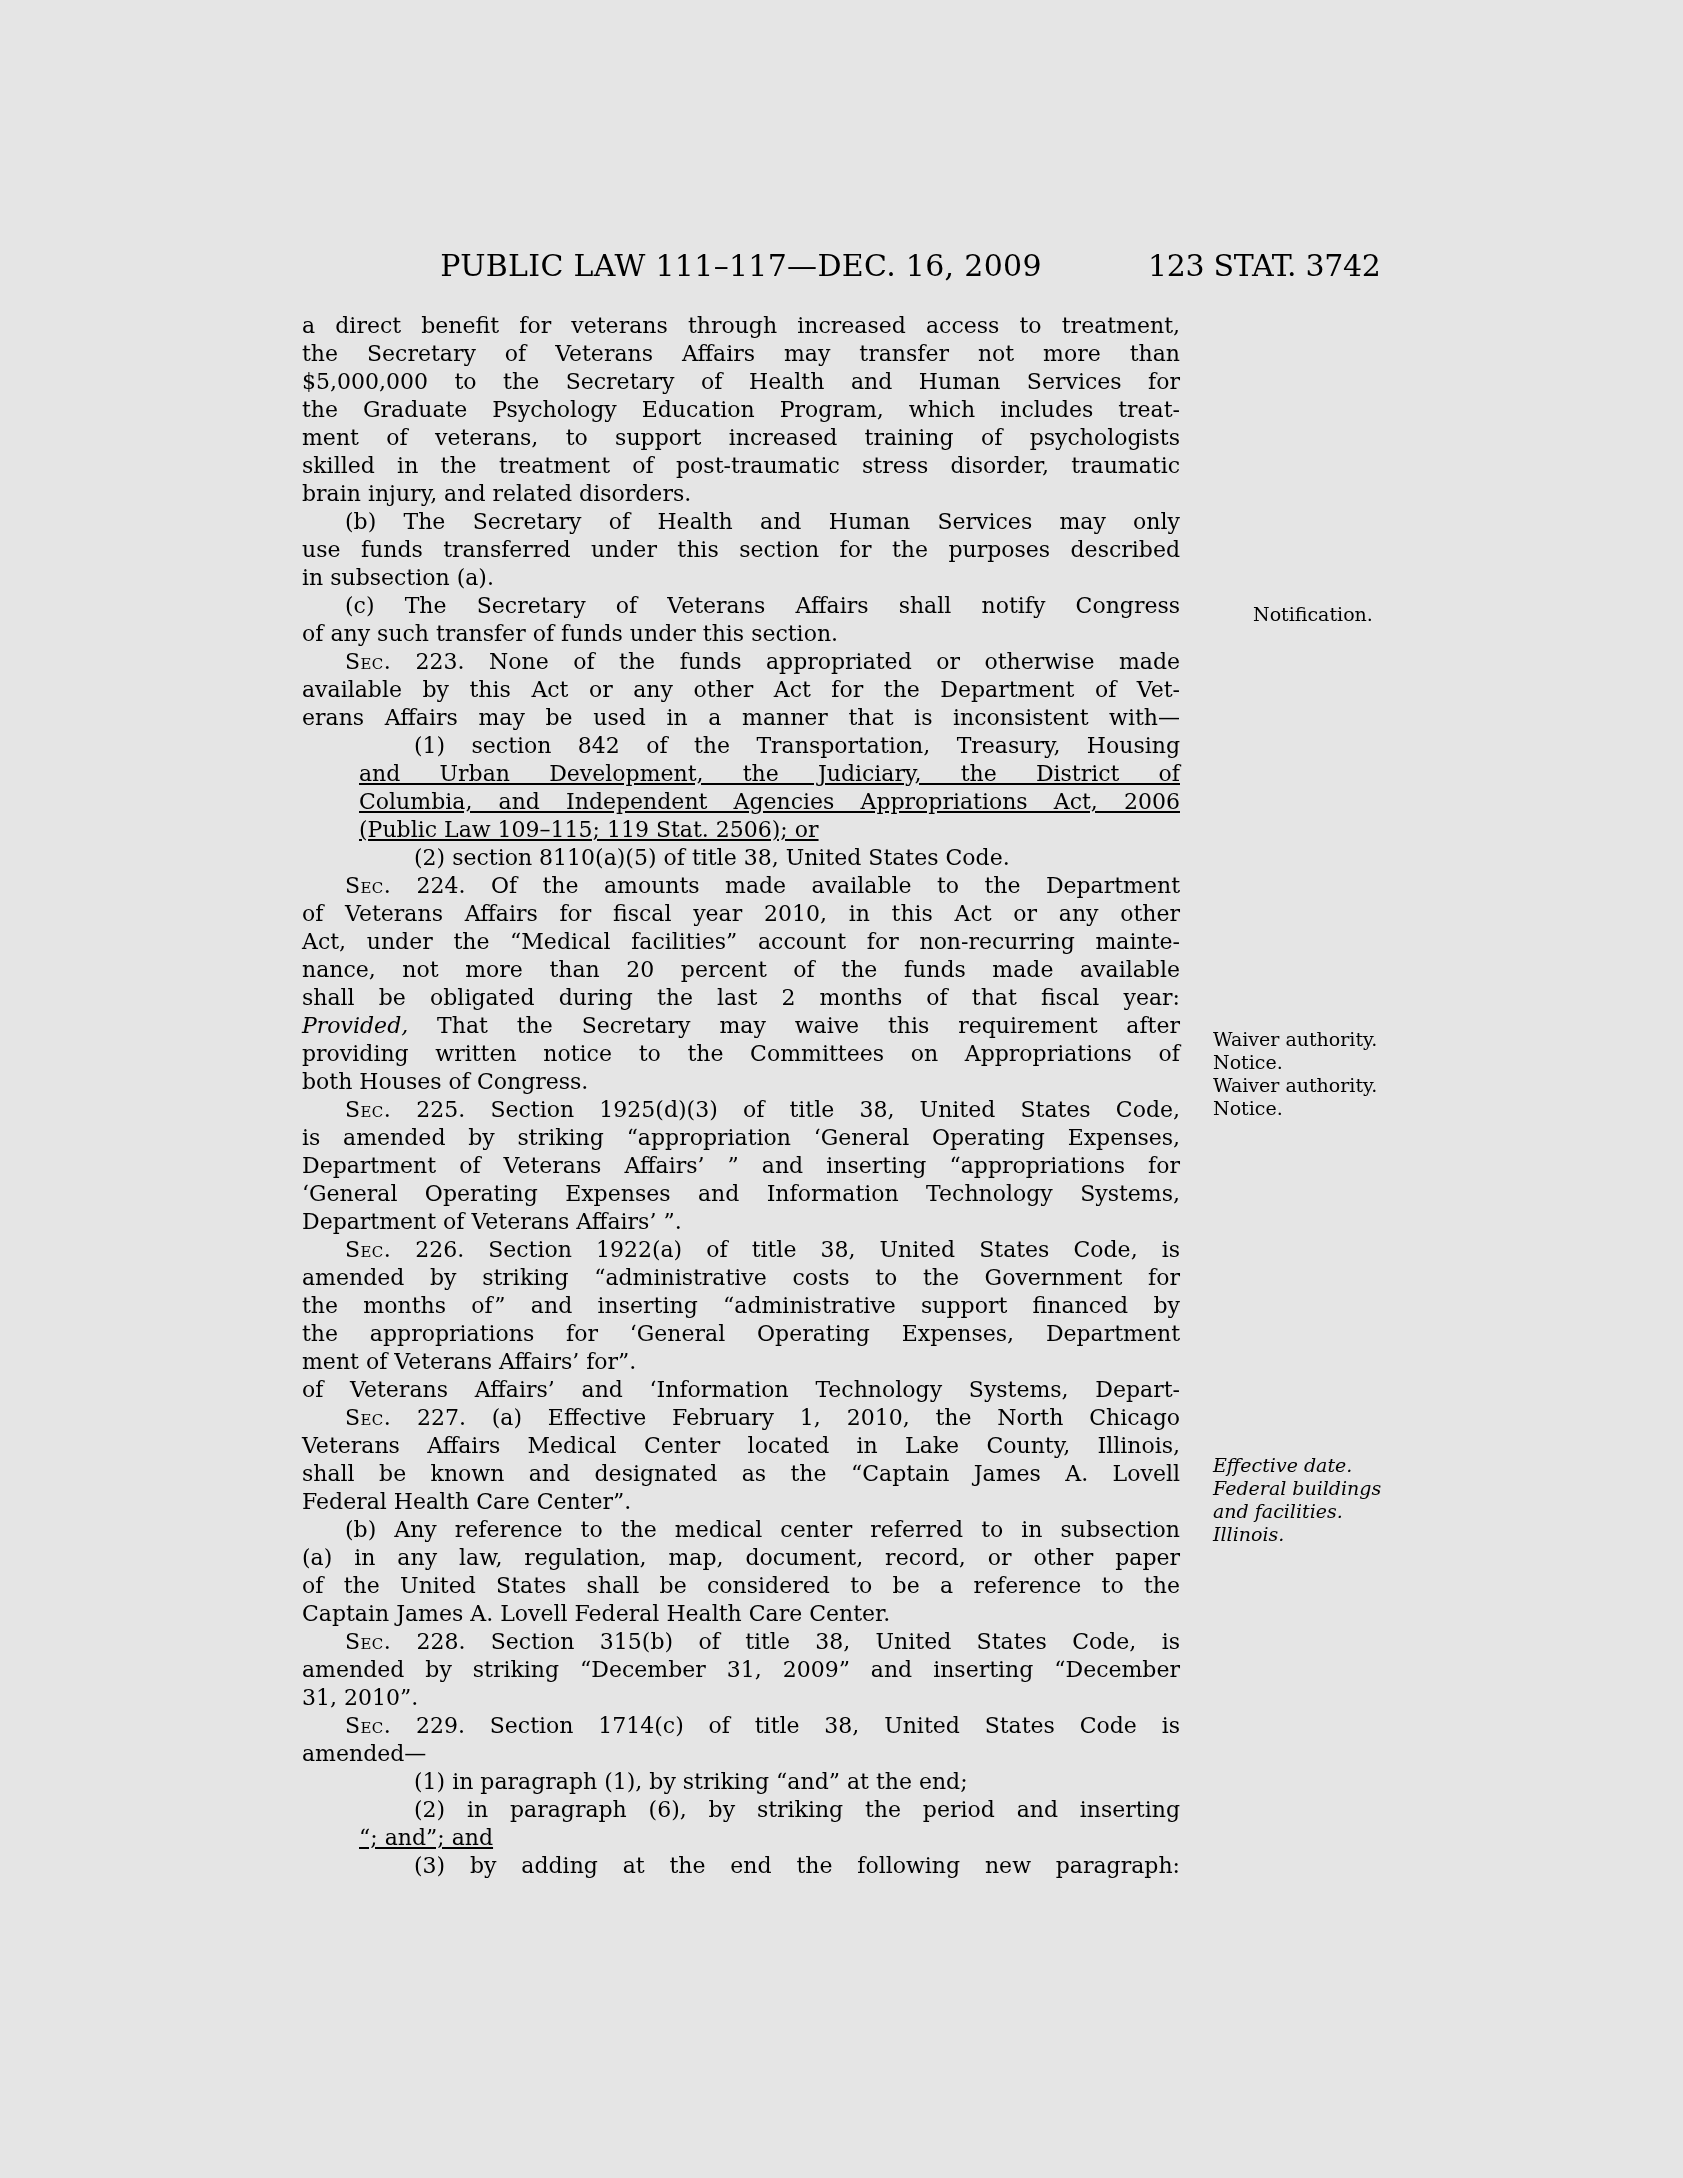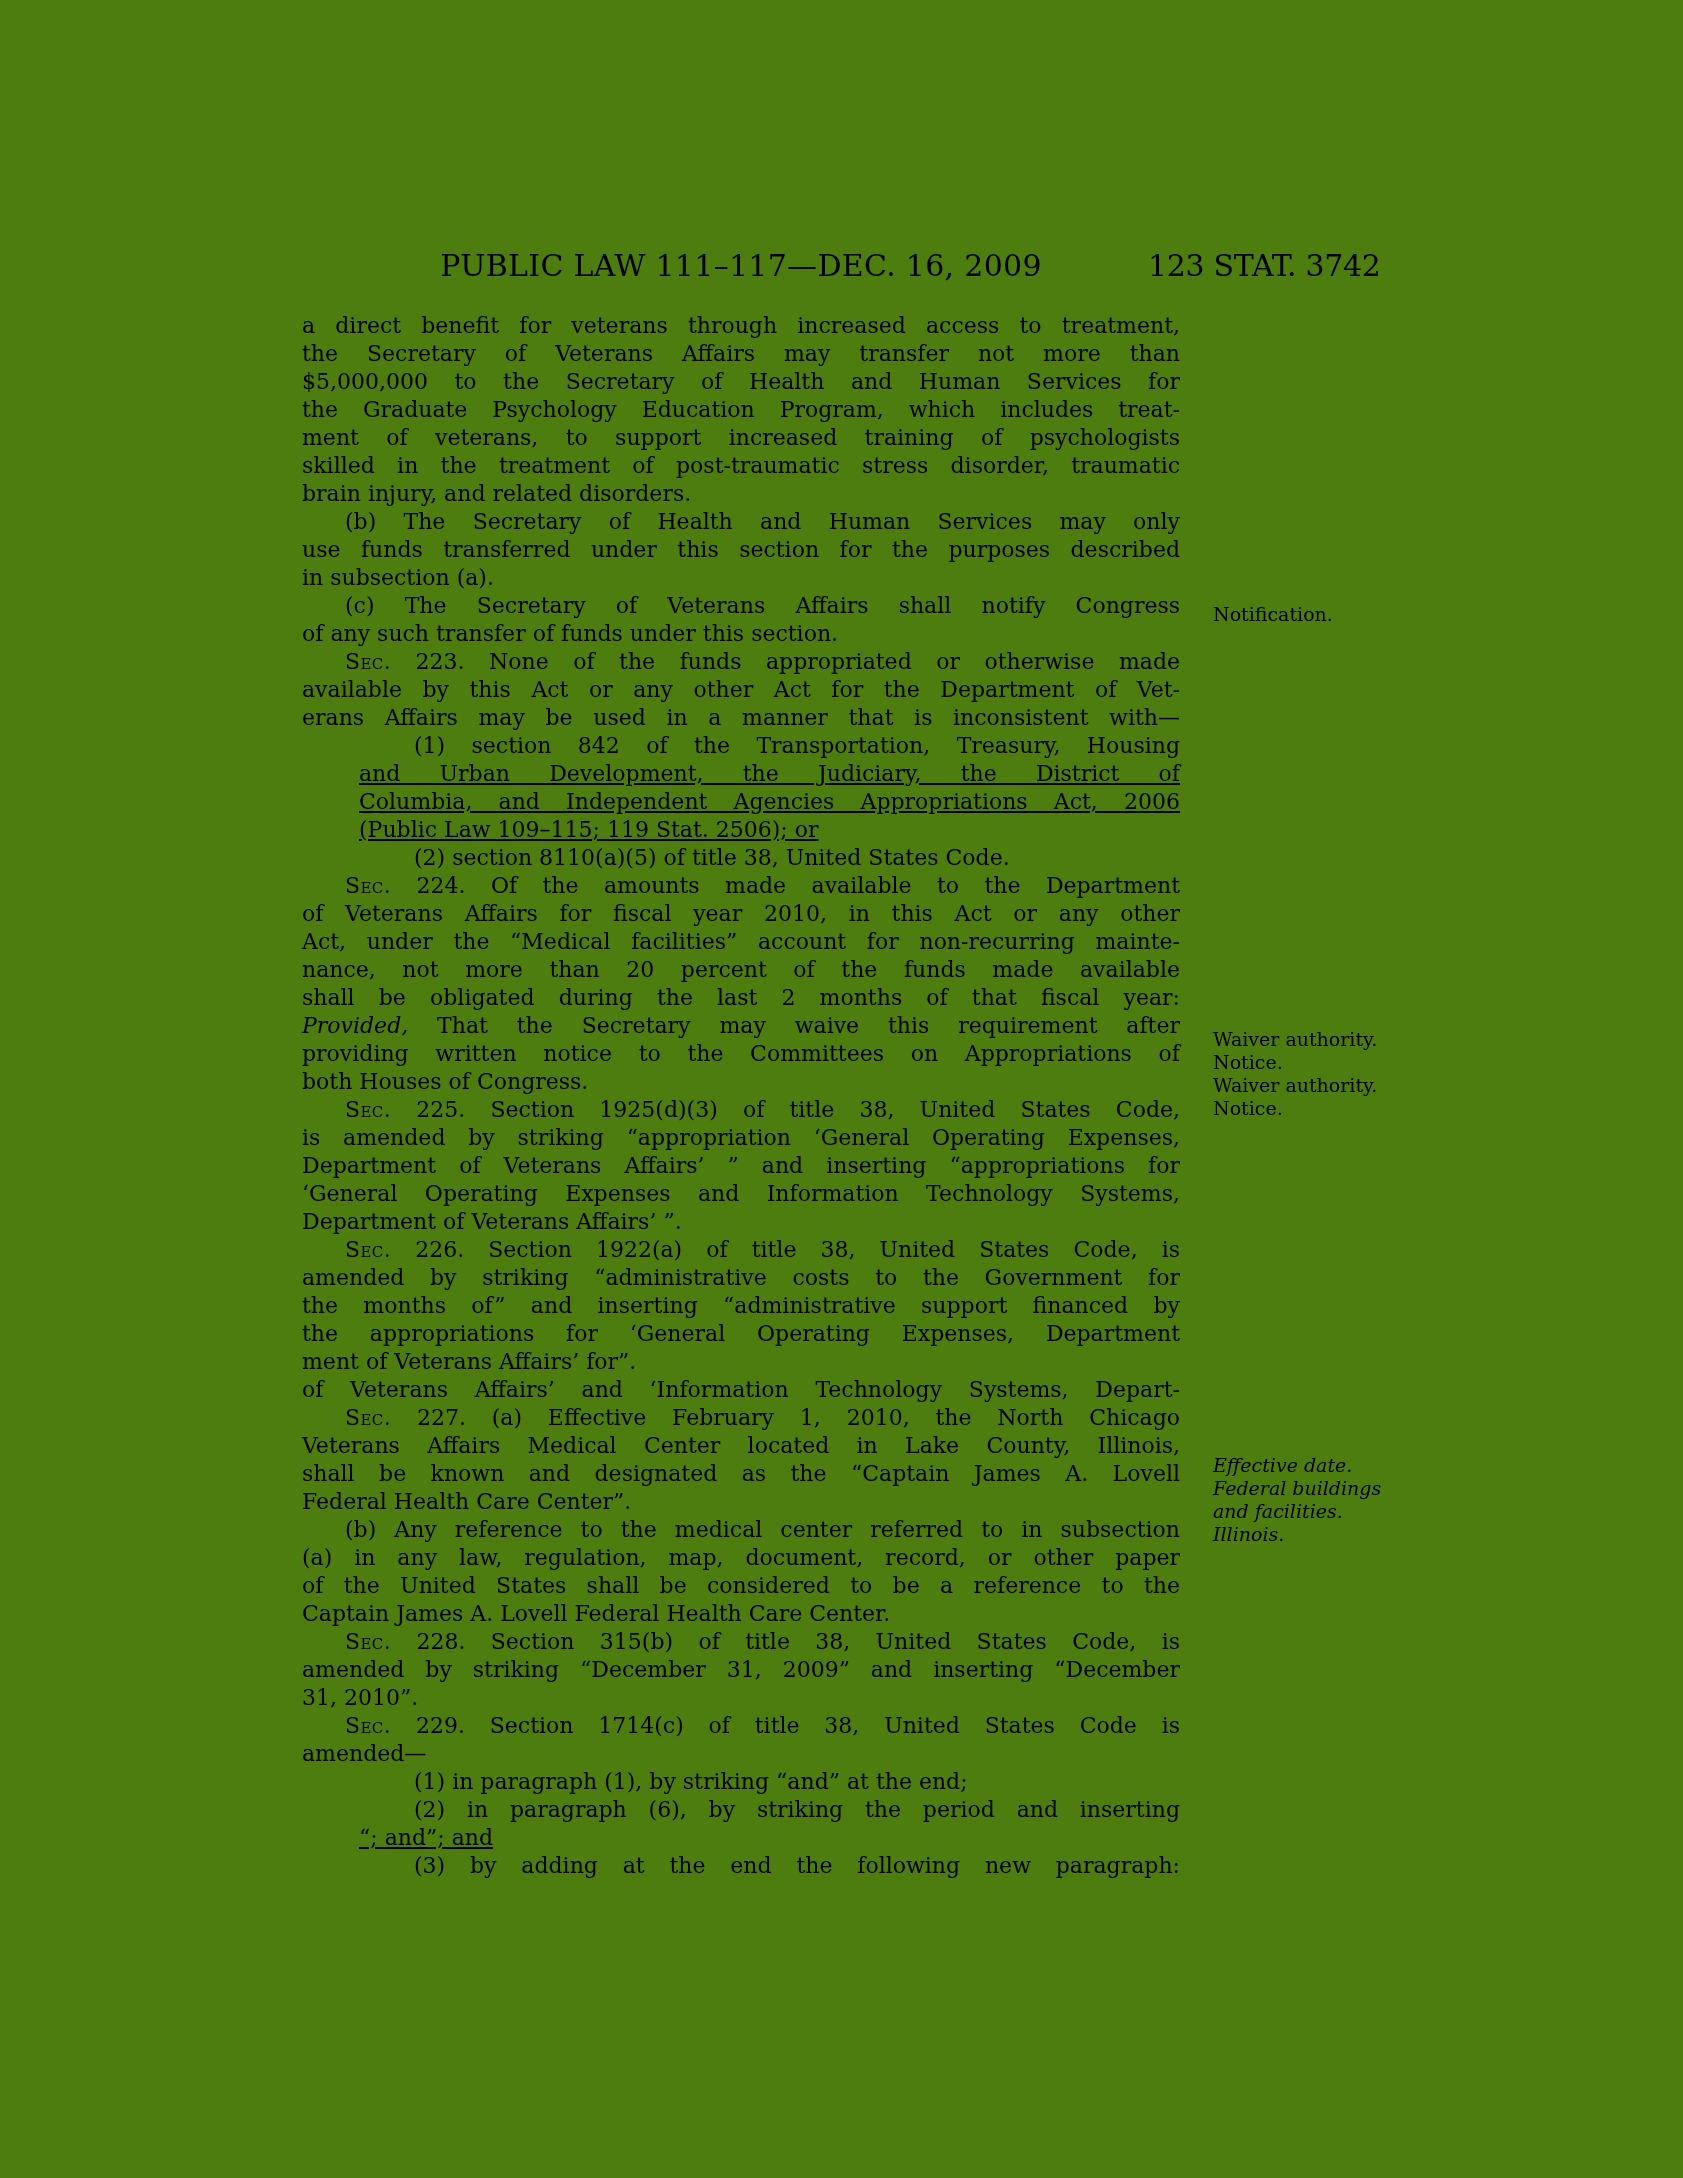--- a/index.html
+++ b/index.html
@@ -1,20 +1,20 @@
 <!DOCTYPE html>
 <html><head>
 <meta charset="utf-8">
 <style>
   html, body { margin: 0; padding: 0; background: #ffffff; }
   .page {
     position: relative;
     width: 1683px;
     height: 2178px;
-    background: #4d7c0f;
+    background: #e5e5e5;
     color: #000000;
     font-family: "DejaVu Serif", serif;
     overflow: hidden;
   }
   .header-left {
     position: absolute;
     top: 248px;
     left: 302px;
     width: 878px;
     text-align: center;
@@ -119,21 +119,21 @@
       <div class="line ind-none just"><span>amended by striking “December 31, 2009” and inserting “December</span></div>
       <div class="line ind-none nojust"><span>31, 2010”.</span></div>
       <div class="line ind-para just"><span class="sc">Sec.</span><span> 229. Section 1714(c) of title 38, United States Code is</span></div>
       <div class="line ind-none nojust"><span>amended—</span></div>
       <div class="line ind-list1 nojust"><span>(1) in paragraph (1), by striking “and” at the end;</span></div>
       <div class="line ind-list1 just"><span>(2) in paragraph (6), by striking the period and inserting</span></div>
       <div class="line ind-list2 nojust"><span>“; and”; and</span></div>
       <div class="line ind-list1 just"><span>(3) by adding at the end the following new paragraph:</span></div>
     </div>
   <div id="margin-notes">
-      <div class="margin-note" style="top: 603px;">
+      <div class="margin-note" style="top: 603px; margin-left: 40px;">
         <div>Notification.</div>
       </div>
       <div class="margin-note" style="top: 1028px;">
         <div>Waiver authority.</div>
         <div>Notice.</div>
         <div>Waiver authority.</div>
         <div>Notice.</div>
       </div>
       <div class="margin-note" style="top: 1454px; font-style: italic;">
         <div>Effective date.</div>

